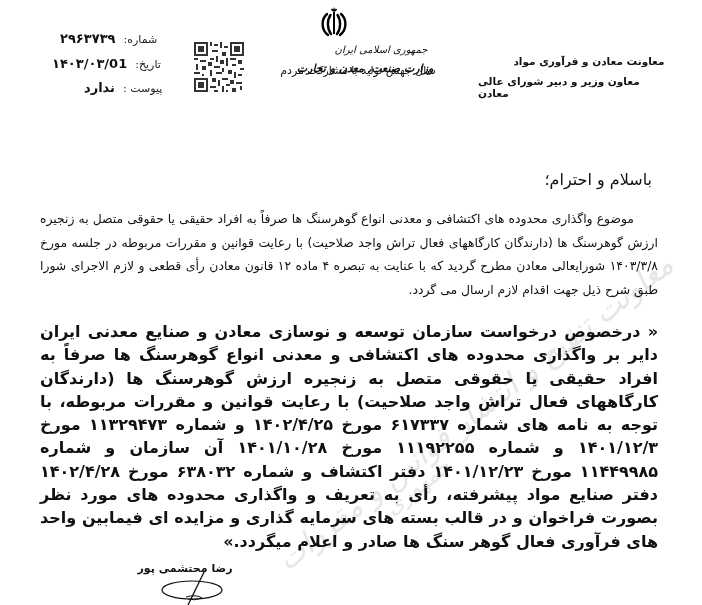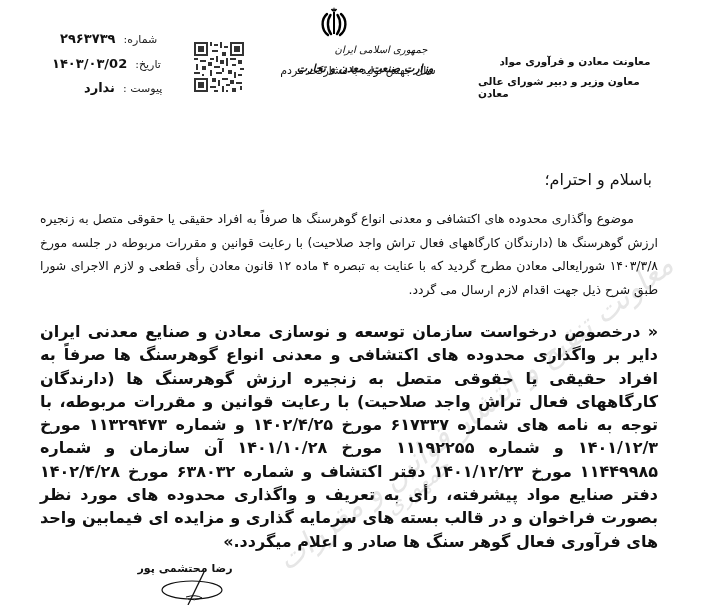--- a/index.html
+++ b/index.html
@@ -15,21 +15,21 @@
 
   .qr { position: absolute; left: 194px; top: 42px; width: 50px; height: 50px; }
 
   
   .emblem { position: absolute; left: 318px; top: 6px; width: 32px; height: 32px; }
   .gov-line1 { position: absolute; left: 316px; top: 44px; width: 130px; text-align: center; font-size: 10px; font-style: italic; font-family: "DejaVu Serif", serif; direction: rtl; }
   .gov-line2 { position: absolute; left: 290px; top: 62px; width: 150px; text-align: center; font-size: 11px; font-style: italic; font-weight: bold; font-family: "DejaVu Serif", serif; direction: rtl; }
   .slogan { position: absolute; left: 268px; top: 64px; width: 180px; text-align: center; font-size: 11px; direction: rtl; }
 
   
-  .sender1 { position: absolute; left: 495px; top: 55px; width: 160px; text-align: center; font-size: 10.5px; font-weight: bold; direction: rtl; }
+  .sender1 { position: absolute; left: 509px; top: 55px; width: 160px; text-align: center; font-size: 10.5px; font-weight: bold; direction: rtl; }
   .sender2 { position: absolute; left: 478px; top: 75px; width: 192px; text-align: left; font-size: 10.5px; font-weight: bold; direction: rtl; }
 
   .greeting { position: absolute; right: 50px; top: 170px; font-size: 16px; direction: rtl; }
 
   .para {
     position: absolute; left: 40px; right: 44px; top: 207px;
     direction: rtl; text-align: justify; text-align-last: right;
     font-size: 12.4px; line-height: 23.5px; color: #111;
   }
   .para .first { text-indent: 24px; }
@@ -57,21 +57,21 @@
   <span style="left:40px; top:200px; font-size:30px;">معاونت تنقیح و انتشار قوانین و مقررات</span>
   <span style="left:150px; top:150px; font-size:22px;">جمهوری</span>
 </div>
 
 <div class="meta-row" style="left:60px; top:31px;">
   <span class="meta-label">شماره:</span>
   <span class="meta-value">۲۹۶۳۷۳۹</span>
 </div>
 <div class="meta-row" style="left:52px; top:56px;">
   <span class="meta-label">تاریخ:</span>
-  <span class="meta-value">۱۴۰۳/۰۳/02</span>
+  <span class="meta-value">۱۴۰۳/۰۳/01</span>
 </div>
 <div class="meta-row" style="left:84px; top:80px;">
   <span class="meta-label">پیوست :</span>
   <span class="meta-value">ندارد</span>
 </div>
 
 <svg class="qr" viewBox="0 0 25 25" shape-rendering="crispEdges">
   <rect width="25" height="25" fill="#fff"></rect>
   <g fill="#333">
     <rect x="0" y="0" width="7" height="7"></rect>

